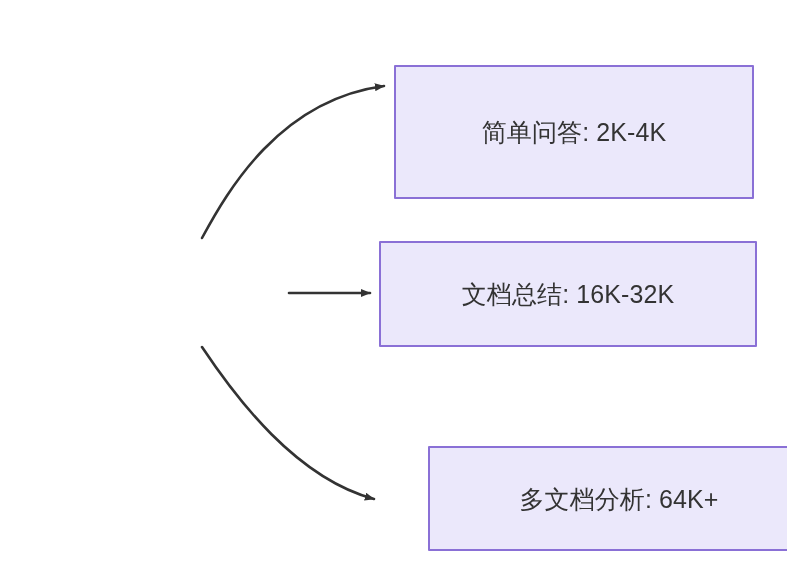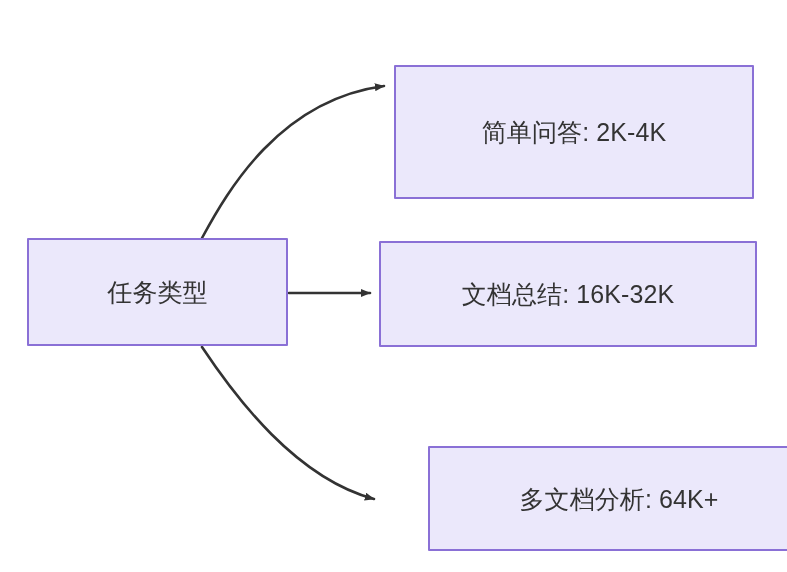--- a/index.html
+++ b/index.html
@@ -93,23 +93,20 @@
       </marker>
     </defs>
 
     <path d="M 202 238 C 228 190, 280 100, 384 86" fill="none" stroke="#333333" stroke-width="2.6" stroke-linecap="round" marker-end="url(#arrowhead)"></path>
 
     <path d="M 289 293 L 370 293" fill="none" stroke="#333333" stroke-width="2.6" stroke-linecap="round" marker-end="url(#arrowhead)"></path>
 
     <path d="M 202 347 C 236 398, 296 478, 374 499" fill="none" stroke="#333333" stroke-width="2.6" stroke-linecap="round" marker-end="url(#arrowhead)"></path>
   </svg>
 
-  <div class="node" id="node-source">
-    <span class="node-label">任务类型</span>
-  </div>
 
   <div class="node" id="node-target-0">
     <span class="node-label">简单问答: 2K-4K</span>
   </div>
 
   <div class="node" id="node-target-1">
     <span class="node-label">文档总结: 16K-32K</span>
   </div>
 
   <div class="node" id="node-target-2">

